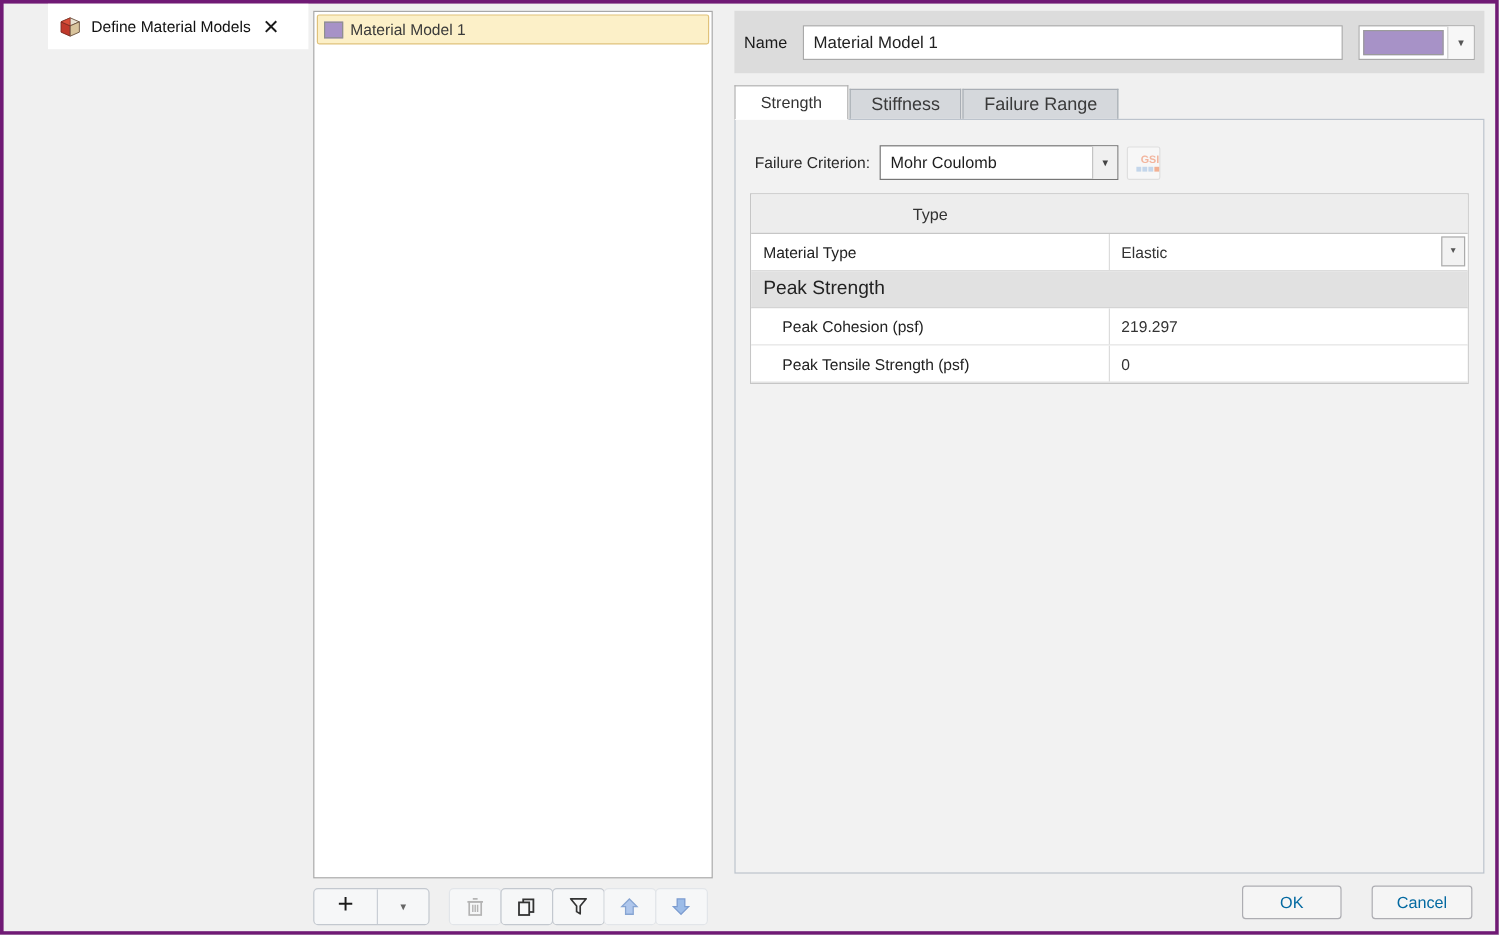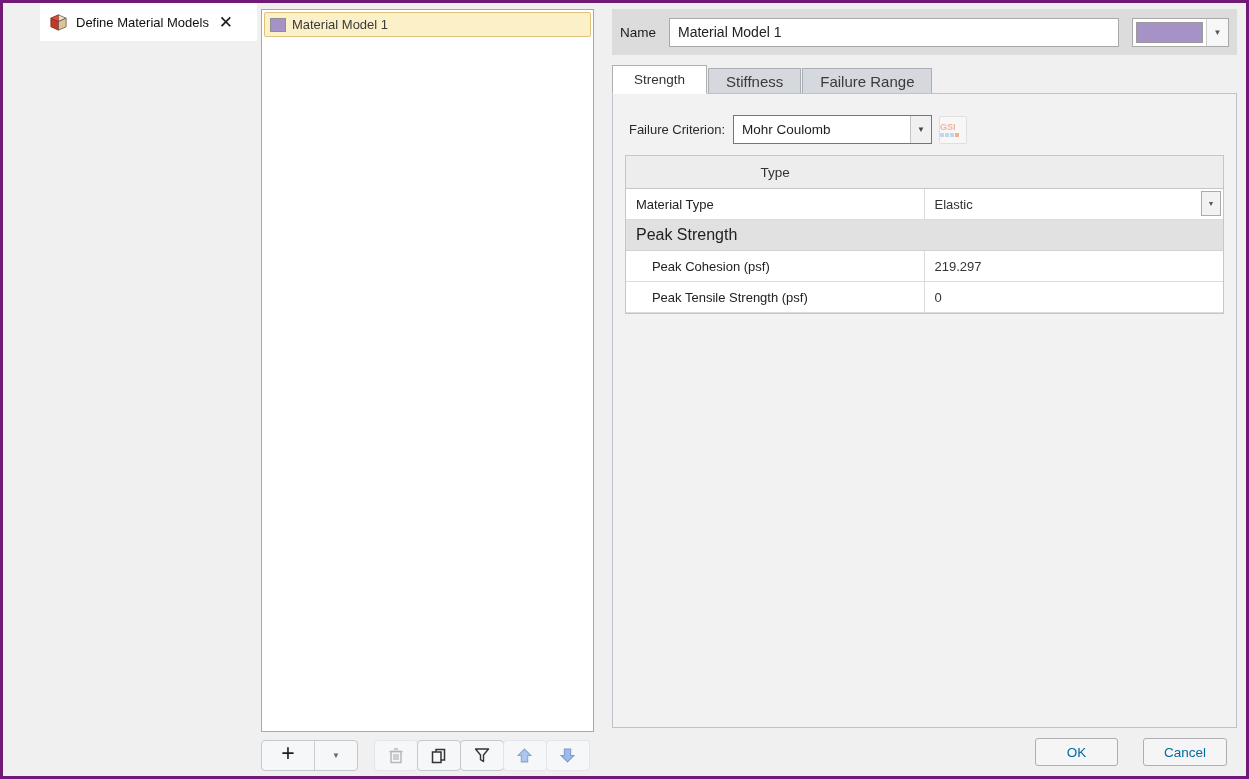--- a/index.html
+++ b/index.html
@@ -69,21 +69,21 @@
     margin-right:0px;
   }
   .tb-btn + .tb-btn { margin-left:-1px; }
   .tb-btn.flat { border:1px solid #e2e5e9; }
   .tb-btn.raised { border:1px solid #c3c8cf; }
 
   
   .right-col { flex:1; display:flex; flex-direction:column; min-width:0; }
 
   .name-row {
-    height:46px; background:#dcdcdc; flex:0 0 auto;
+    height:52px; background:#dcdcdc; flex:0 0 auto;
     display:flex; align-items:center; padding:0 8px;
   }
   .name-row .name-label { font-size:13.5px; color:#1a1a1a; }
   .name-row input {
     flex:1; height:29px; margin-left:13px;
     border:1px solid #a9a9a9; background:#fff;
     font-family:"Liberation Sans",sans-serif; font-size:14px; color:#222;
     padding:0 8px; outline:none;
   }
   .color-combo {
@@ -123,21 +123,21 @@
     display:flex; align-items:center;
   }
   .combo .combo-text { flex:1; padding-left:8px; font-size:13.5px; color:#1e1e1e; }
   .combo .combo-arrow {
     width:21px; height:100%; background:#f0f0f0; border-left:1px solid #c4c4c4;
     display:flex; align-items:center; justify-content:center; font-size:8px; color:#444;
   }
   .gsi-btn {
     width:28px; height:28px; margin-left:7px;
     background:#f8f8f8; border:1px solid #dcdcdc; border-radius:2px;
-    display:flex; flex-direction:column; align-items:flex-start; justify-content:center;
+    display:flex; flex-direction:column; align-items:flex-end; justify-content:center;
     opacity:.85;
   }
   .gsi-btn .gsi-text { font-size:9px; font-weight:bold; color:#f3ab90; line-height:10px; }
   .gsi-btn .gsi-sq { display:flex; gap:1px; margin-top:1px; }
   .gsi-btn .gsi-sq i { width:4px; height:4px; background:#bcd2ea; }
   .gsi-btn .gsi-sq i.red { background:#f2a583; }
 
   
   .prop-table { margin:11px 12px 0 12px; border:1px solid #c6c6c6; background:#fff; }
   .t-row { display:grid; grid-template-columns:1fr 1fr; }

